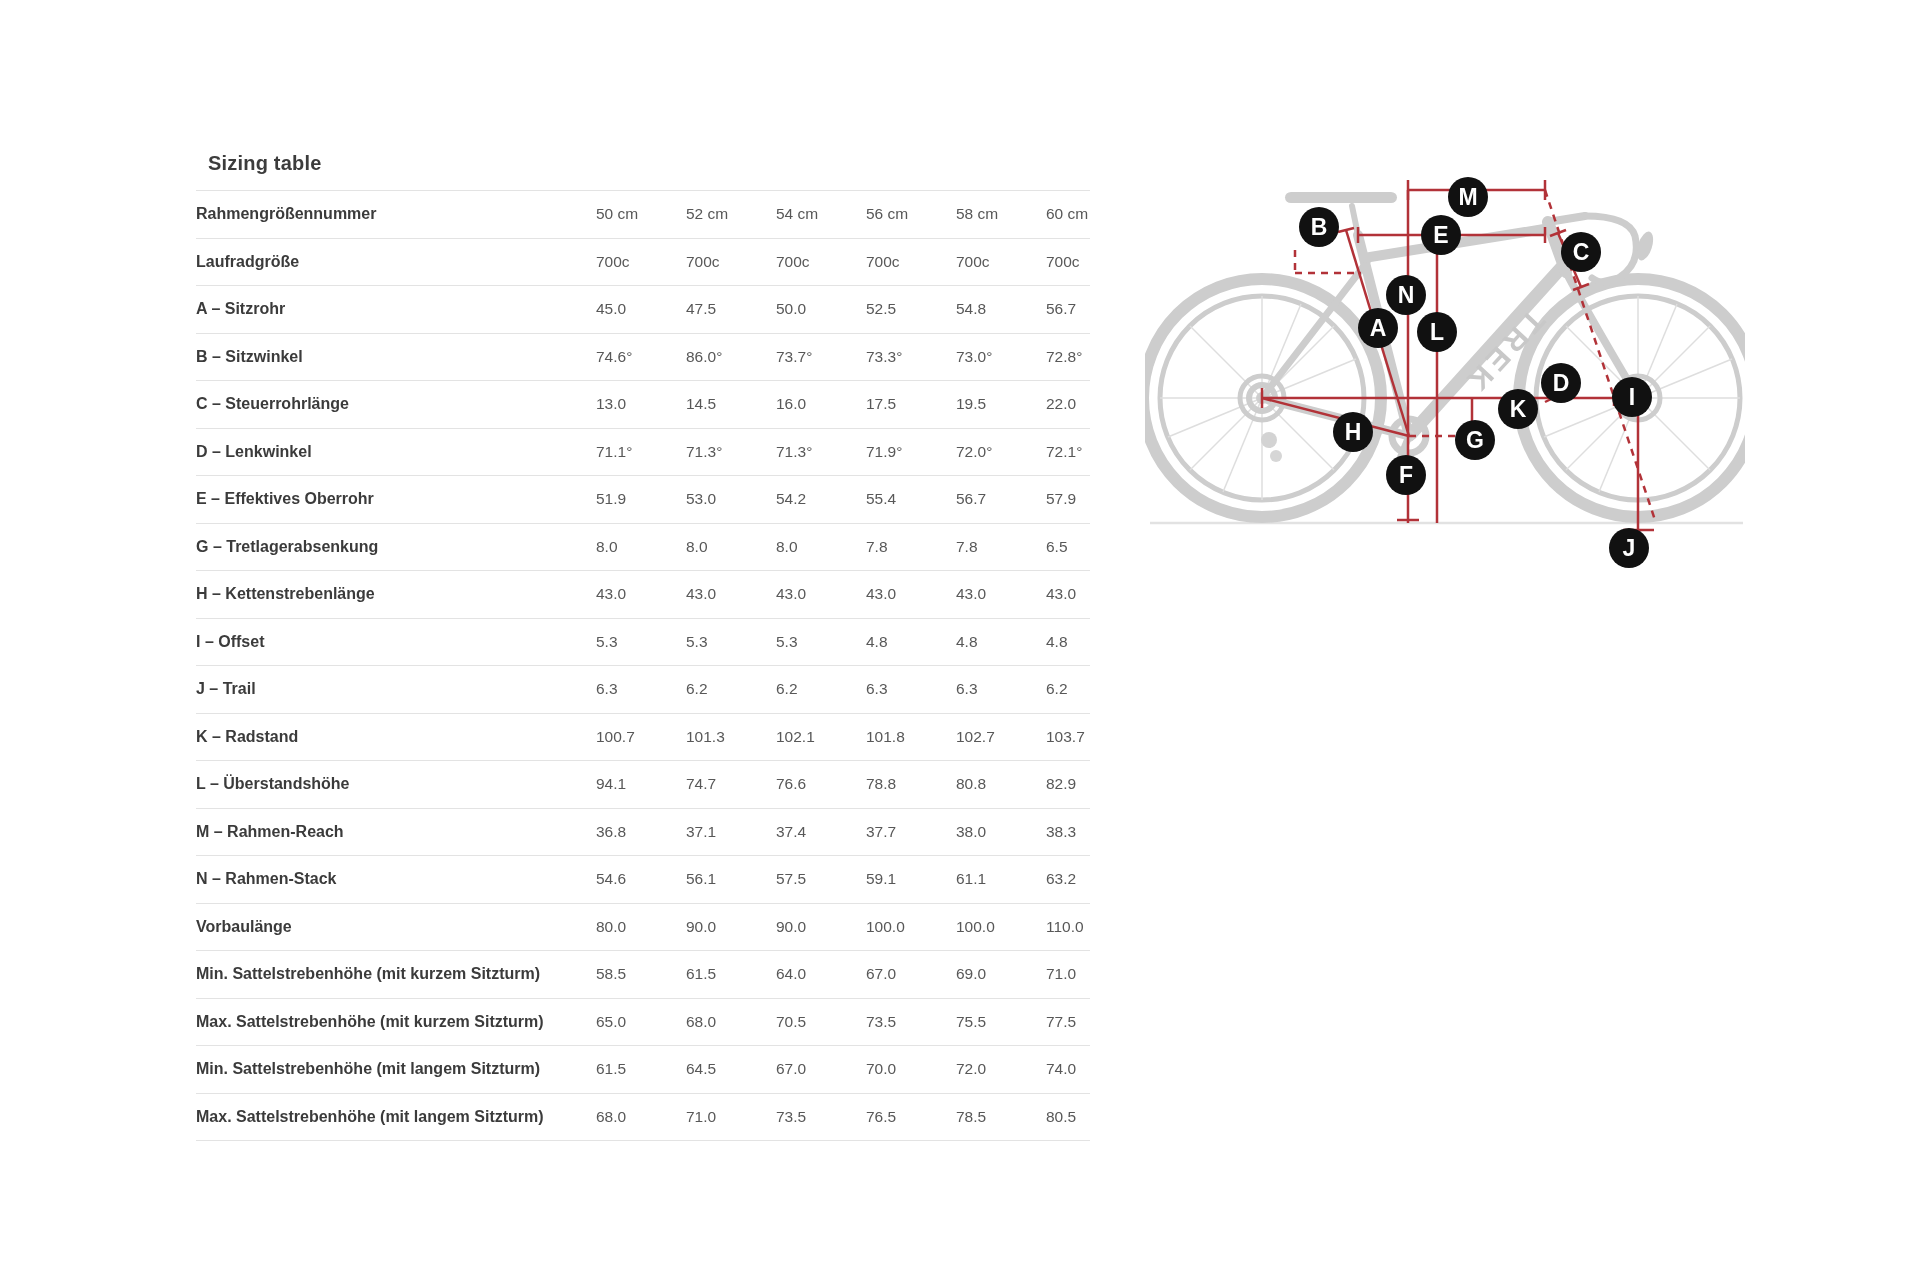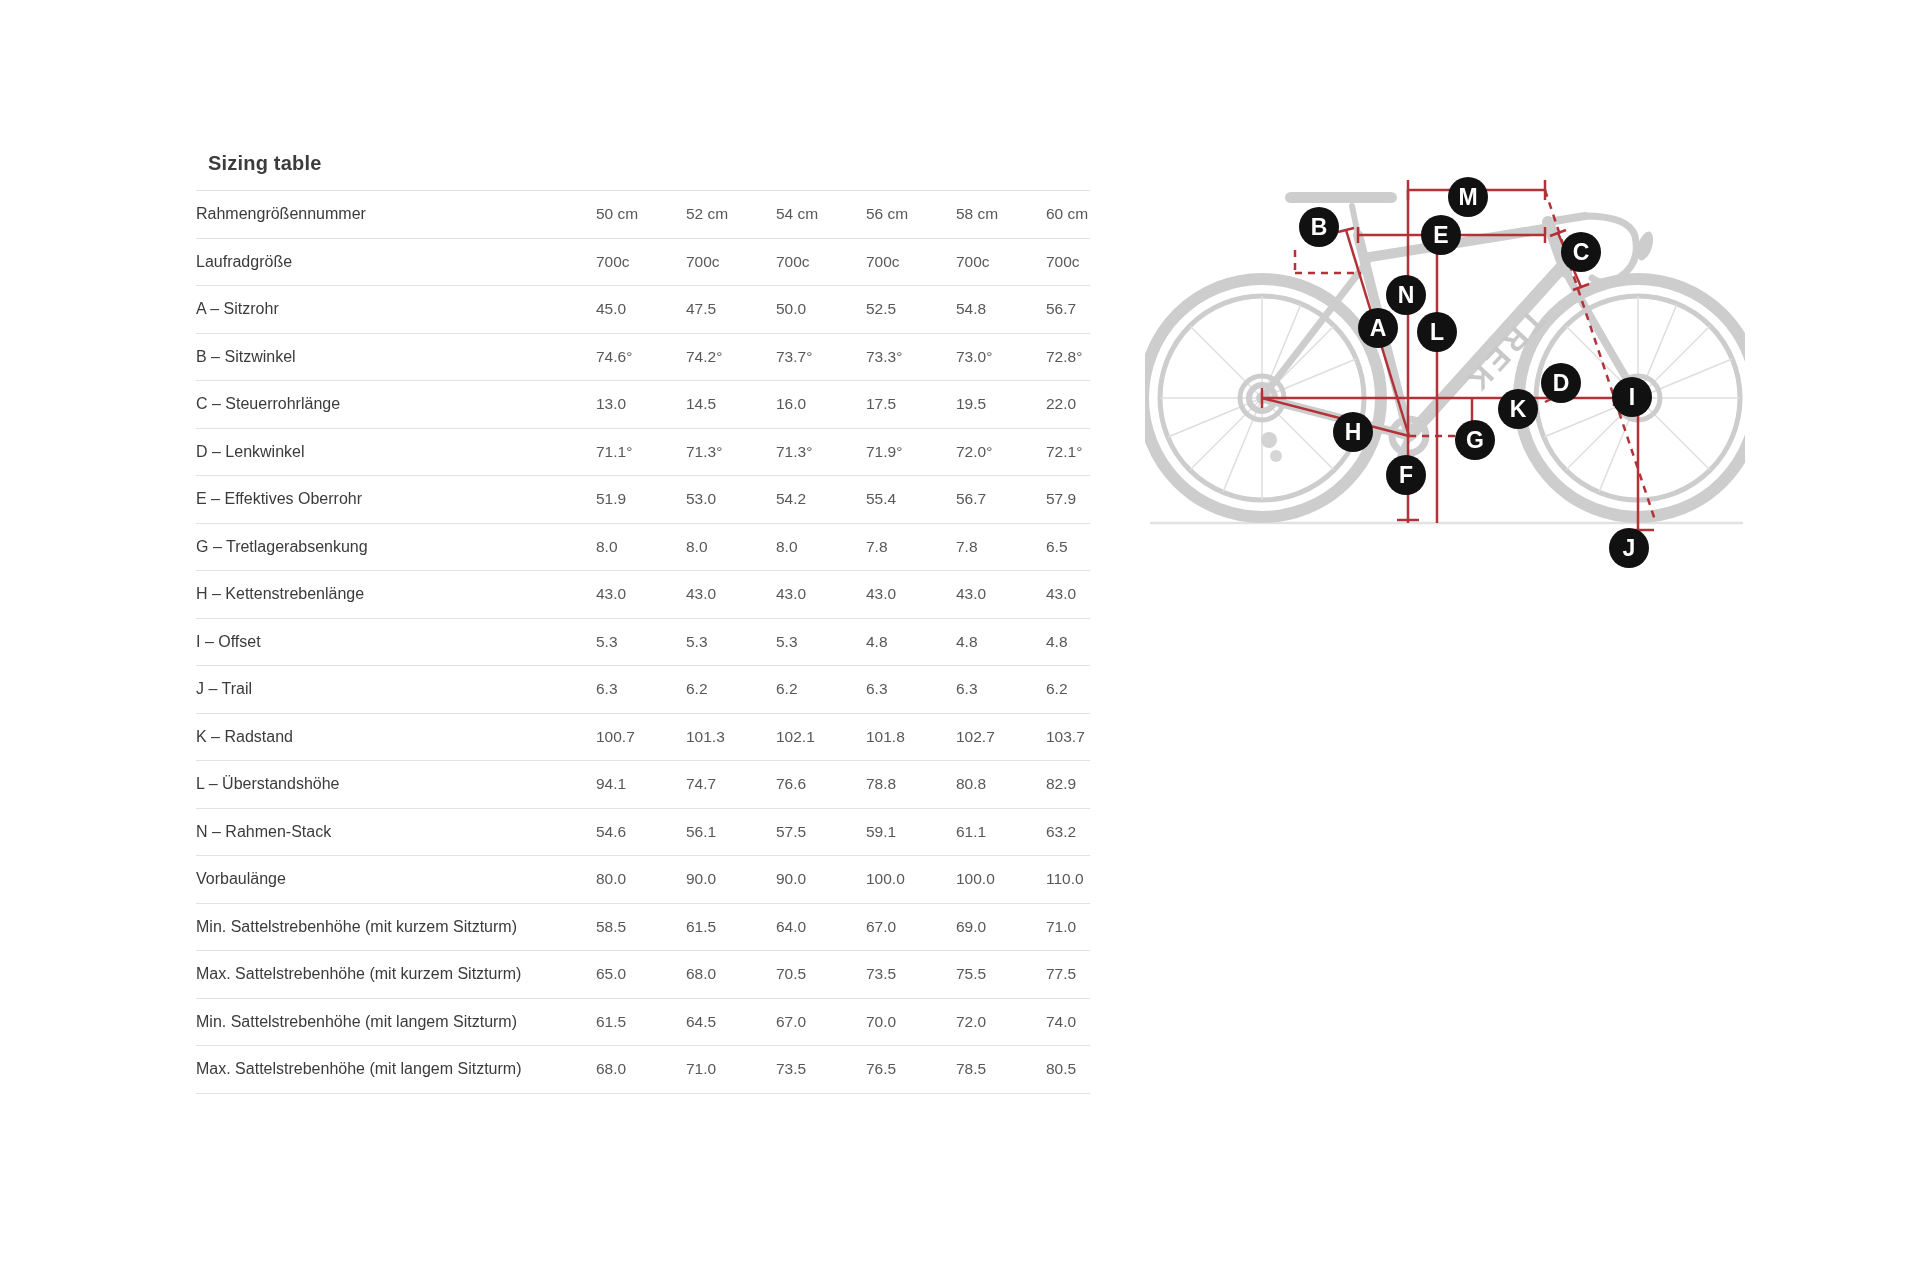--- a/index.html
+++ b/index.html
@@ -14,21 +14,21 @@
   }
   table.sizing{
     position:absolute;left:196px;top:190px;width:894px;
     border-collapse:collapse;table-layout:fixed;
     border-bottom:1px solid #e3e3e3;
   }
   table.sizing td{
     height:47.5px;padding:0;border-top:1px solid #e3e3e3;
     vertical-align:middle;white-space:nowrap;
   }
-  td.lbl{font-size:16px;font-weight:400;color:#3b3b3b;padding-left:14px;}
+  td.lbl{font-size:16px;font-weight:700;color:#3b3b3b;padding-left:14px;}
   td.val{font-size:15.5px;font-weight:400;color:#585858;}
   .diagram{position:absolute;left:1145px;top:140px;width:600px;height:480px;}
   .badge-letter{
     fill:#ffffff;font-family:"Liberation Sans",sans-serif;
     font-size:23px;font-weight:700;text-anchor:middle;
   }
   .ghost{stroke:#cdcdcd;stroke-linecap:round;fill:none;}
   .spoke{stroke:#dedede;stroke-width:1.5;}
   .red{stroke:#b23238;stroke-width:2.5;fill:none;}
   .red-dash{stroke:#b23238;stroke-width:2.5;fill:none;stroke-dasharray:7 6;}
@@ -72,21 +72,21 @@
         <td class="val">45.0</td>
         <td class="val">47.5</td>
         <td class="val">50.0</td>
         <td class="val">52.5</td>
         <td class="val">54.8</td>
         <td class="val">56.7</td>
       </tr>
       <tr>
         <td class="lbl">B – Sitzwinkel</td>
         <td class="val">74.6°</td>
-        <td class="val">74.2°</td>
+        <td class="val">86.0°</td>
         <td class="val">73.7°</td>
         <td class="val">73.3°</td>
         <td class="val">73.0°</td>
         <td class="val">72.8°</td>
       </tr>
       <tr>
         <td class="lbl">C – Steuerrohrlänge</td>
         <td class="val">13.0</td>
         <td class="val">14.5</td>
         <td class="val">16.0</td>
@@ -158,20 +158,29 @@
         <td class="val">103.7</td>
       </tr>
       <tr>
         <td class="lbl">L – Überstandshöhe</td>
         <td class="val">94.1</td>
         <td class="val">74.7</td>
         <td class="val">76.6</td>
         <td class="val">78.8</td>
         <td class="val">80.8</td>
         <td class="val">82.9</td>
+      </tr>
+      <tr>
+        <td class="lbl">M – Rahmen-Reach</td>
+        <td class="val">36.8</td>
+        <td class="val">37.1</td>
+        <td class="val">37.4</td>
+        <td class="val">37.7</td>
+        <td class="val">38.0</td>
+        <td class="val">38.3</td>
       </tr>
       <tr>
         <td class="lbl">N – Rahmen-Stack</td>
         <td class="val">54.6</td>
         <td class="val">56.1</td>
         <td class="val">57.5</td>
         <td class="val">59.1</td>
         <td class="val">61.1</td>
         <td class="val">63.2</td>
       </tr>

